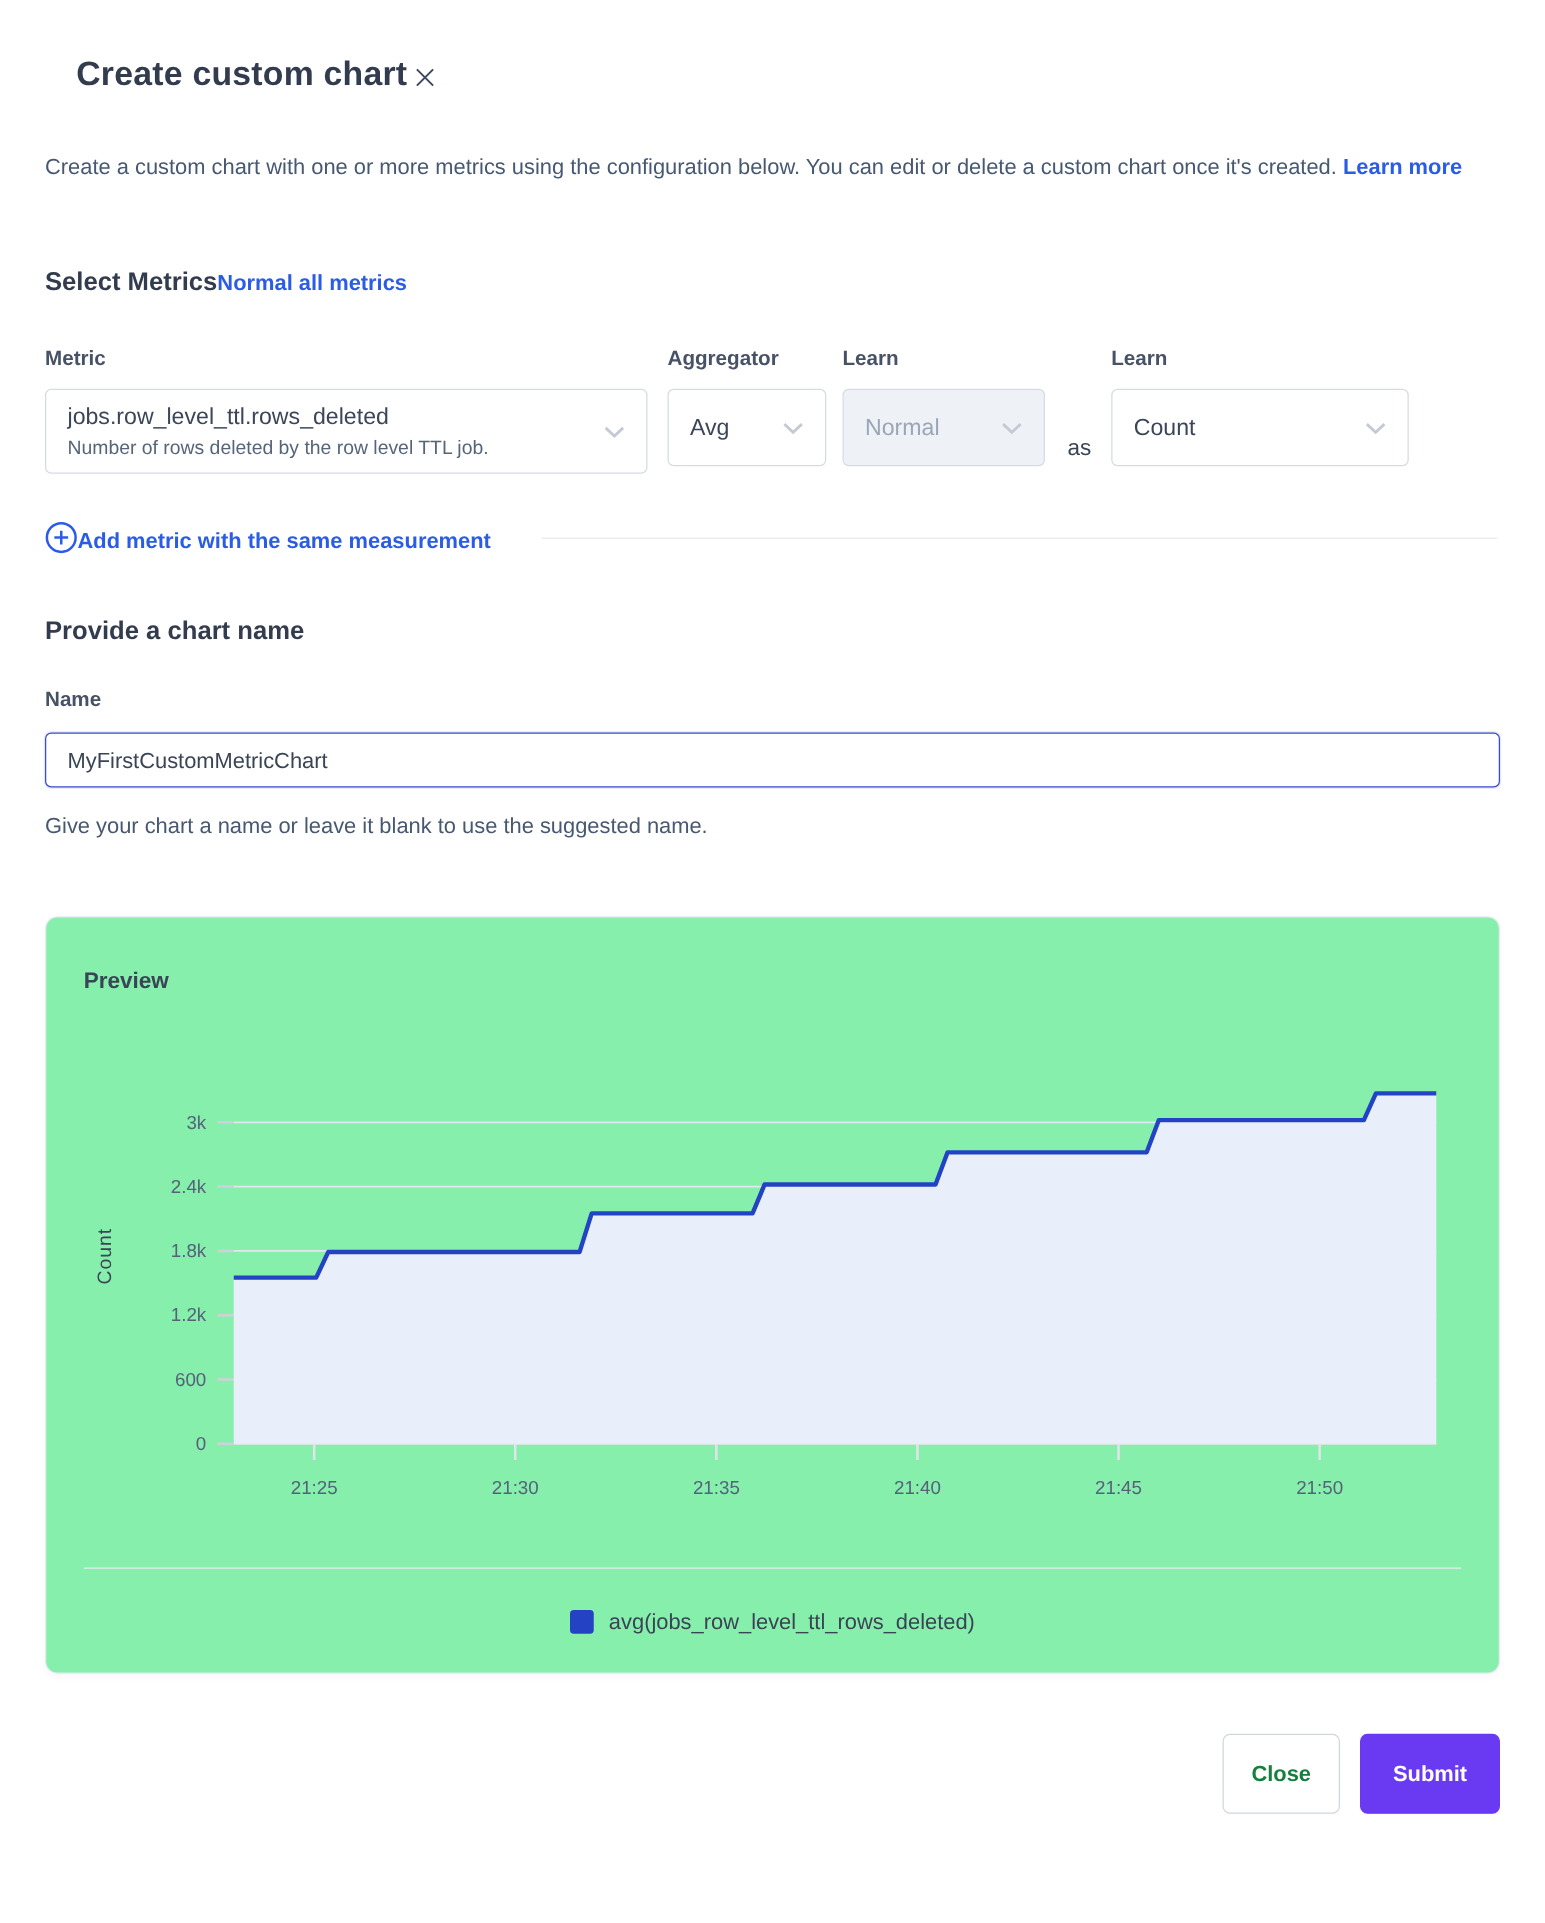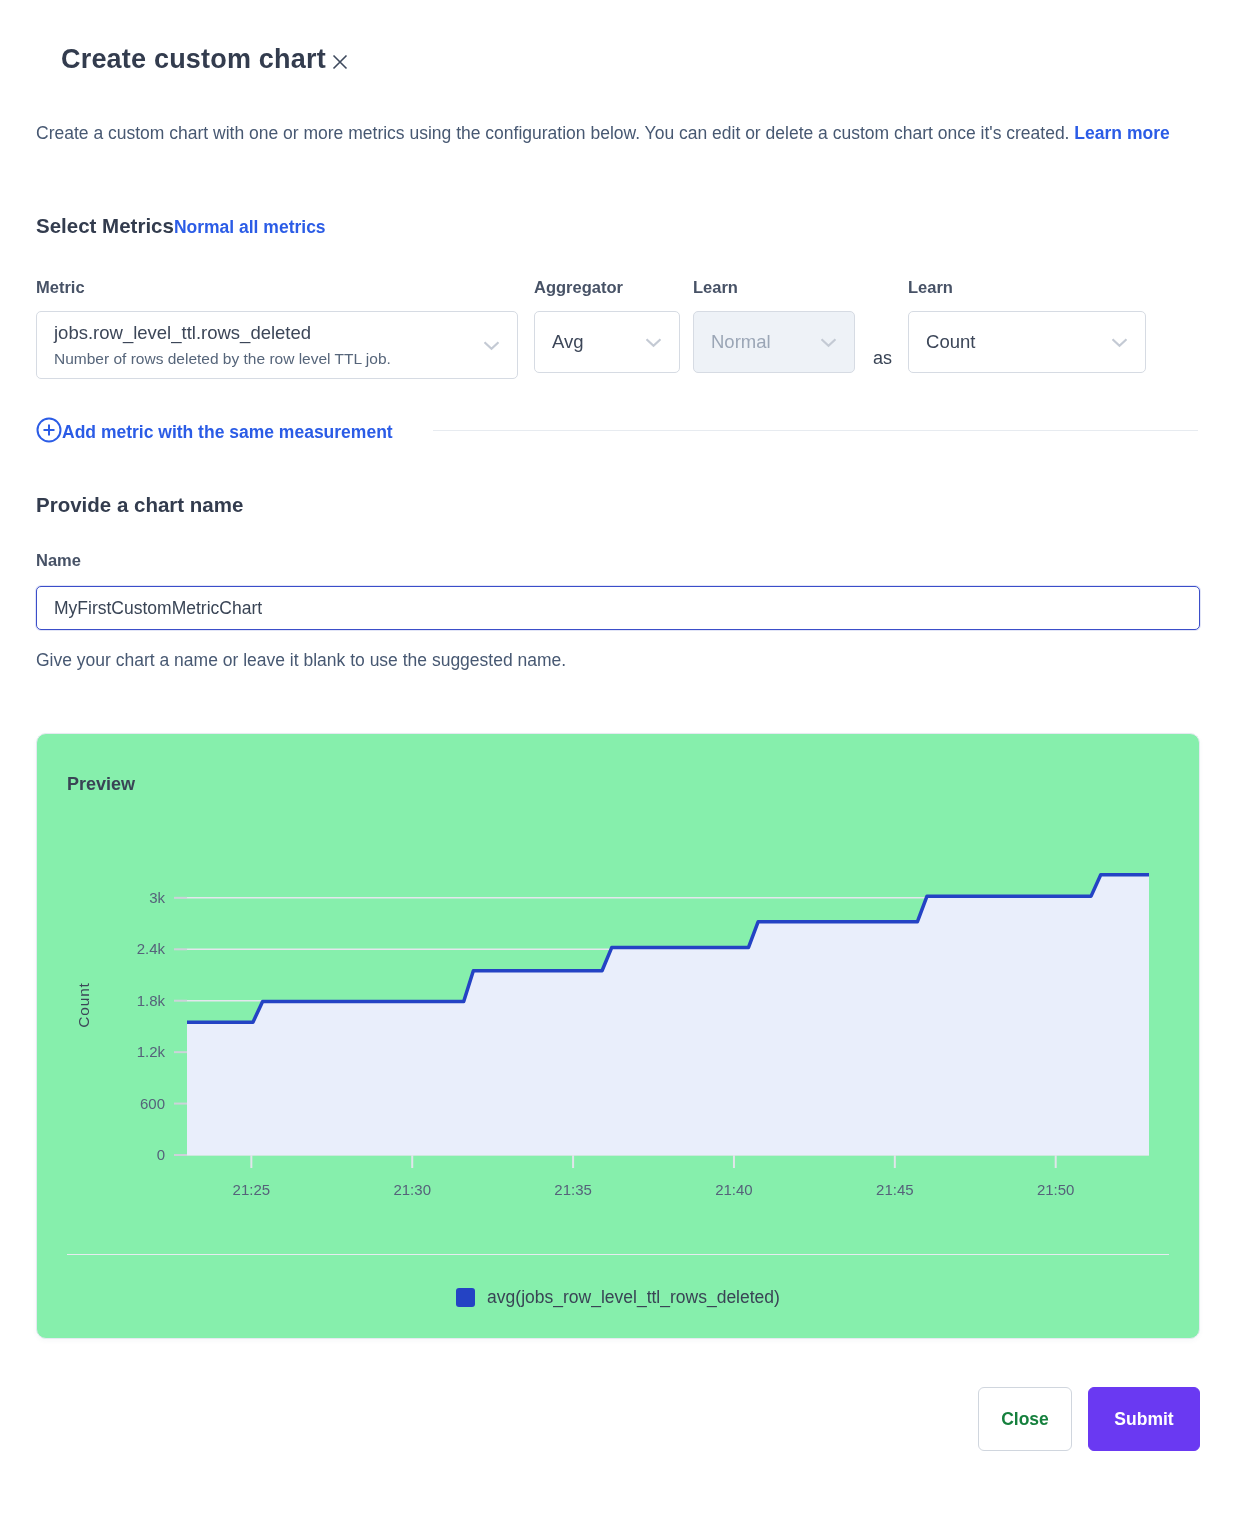--- a/index.html
+++ b/index.html
@@ -29,21 +29,21 @@
   .select {
     border:1px solid #d6dbe3; border-radius:5px; background:#fff;
     display:flex; align-items:center; position:relative; cursor:pointer;
   }
   .select .chev { position:absolute; right:17px; top:50%; transform:translateY(-42%); line-height:0; }
   .metric-field { width:482px; }
   .metric-select { height:68px; flex-direction:column; align-items:flex-start; justify-content:center; padding:0 44px 0 17px; width:482px; }
   .metric-main { font-size:18.5px; color:#3c4658; }
   .metric-desc { font-size:15.5px; color:#56657a; margin-top:6px; }
   .agg-field { margin-left:16px; }
-  .agg-select { width:146px; height:62px; padding:0 0 0 17px; font-size:18.5px; color:#3c4658; }
+  .agg-select { width:127px; height:62px; padding:0 0 0 17px; font-size:18.5px; color:#3c4658; }
   .rate-field { margin-left:13px; }
   .rate-select { width:162px; height:62px; padding:0 0 0 17px; font-size:18.5px; background:#eef2f7; color:#9ba6b6; cursor:default; }
   .as-text { align-self:flex-end; margin:0 16px 10px 18px; font-size:18px; color:#394455; }
   .unit-select { width:238px; height:62px; padding:0 0 0 17px; font-size:18.5px; color:#3c4658; }
 
   .add-row { display:flex; align-items:center; margin-top:38px; }
   .add-btn { display:flex; align-items:flex-end; background:none; border:none; padding:0; cursor:pointer; font-family:inherit; }
   .add-label { font-size:17.5px; font-weight:700; color:#2b5ce6; }
   .add-divider { flex:1; height:1px; background:#e7ebf0; margin-left:40px; margin-right:2px; }
 

